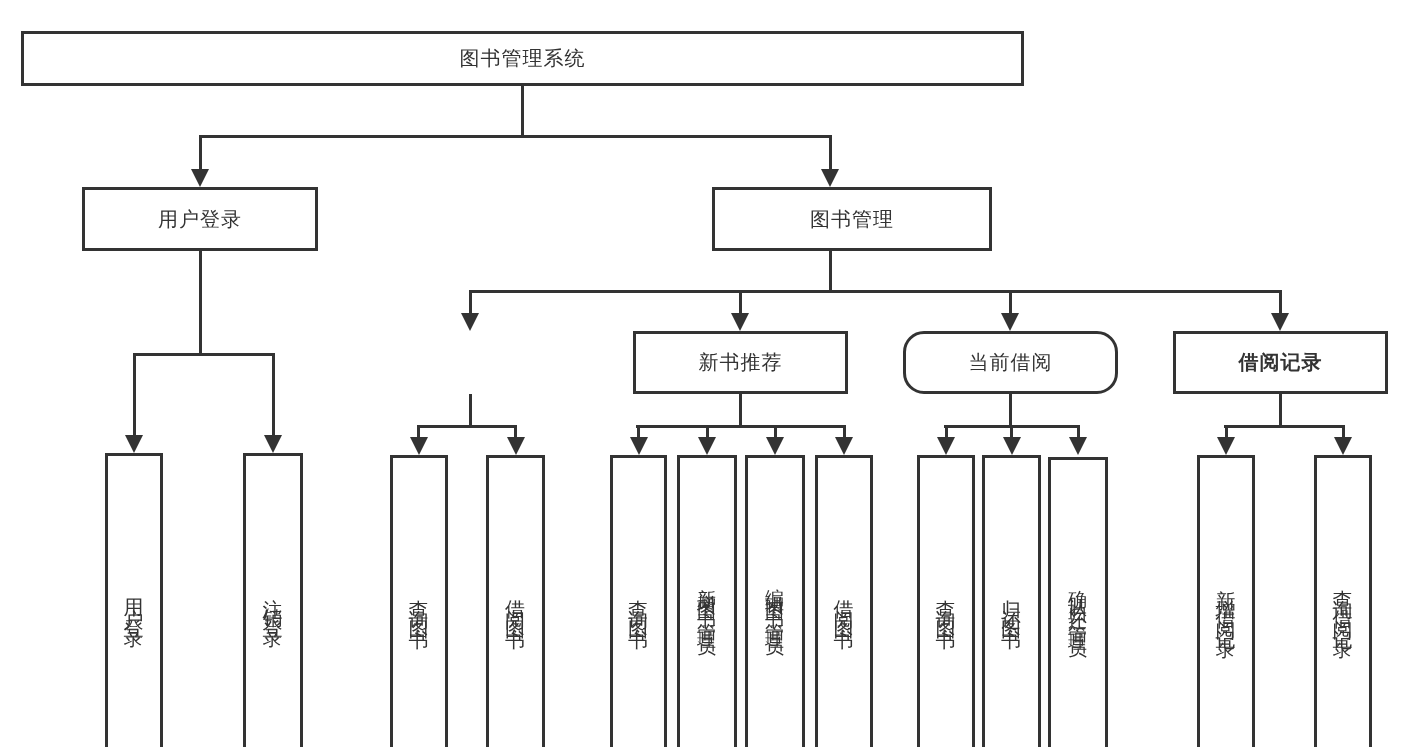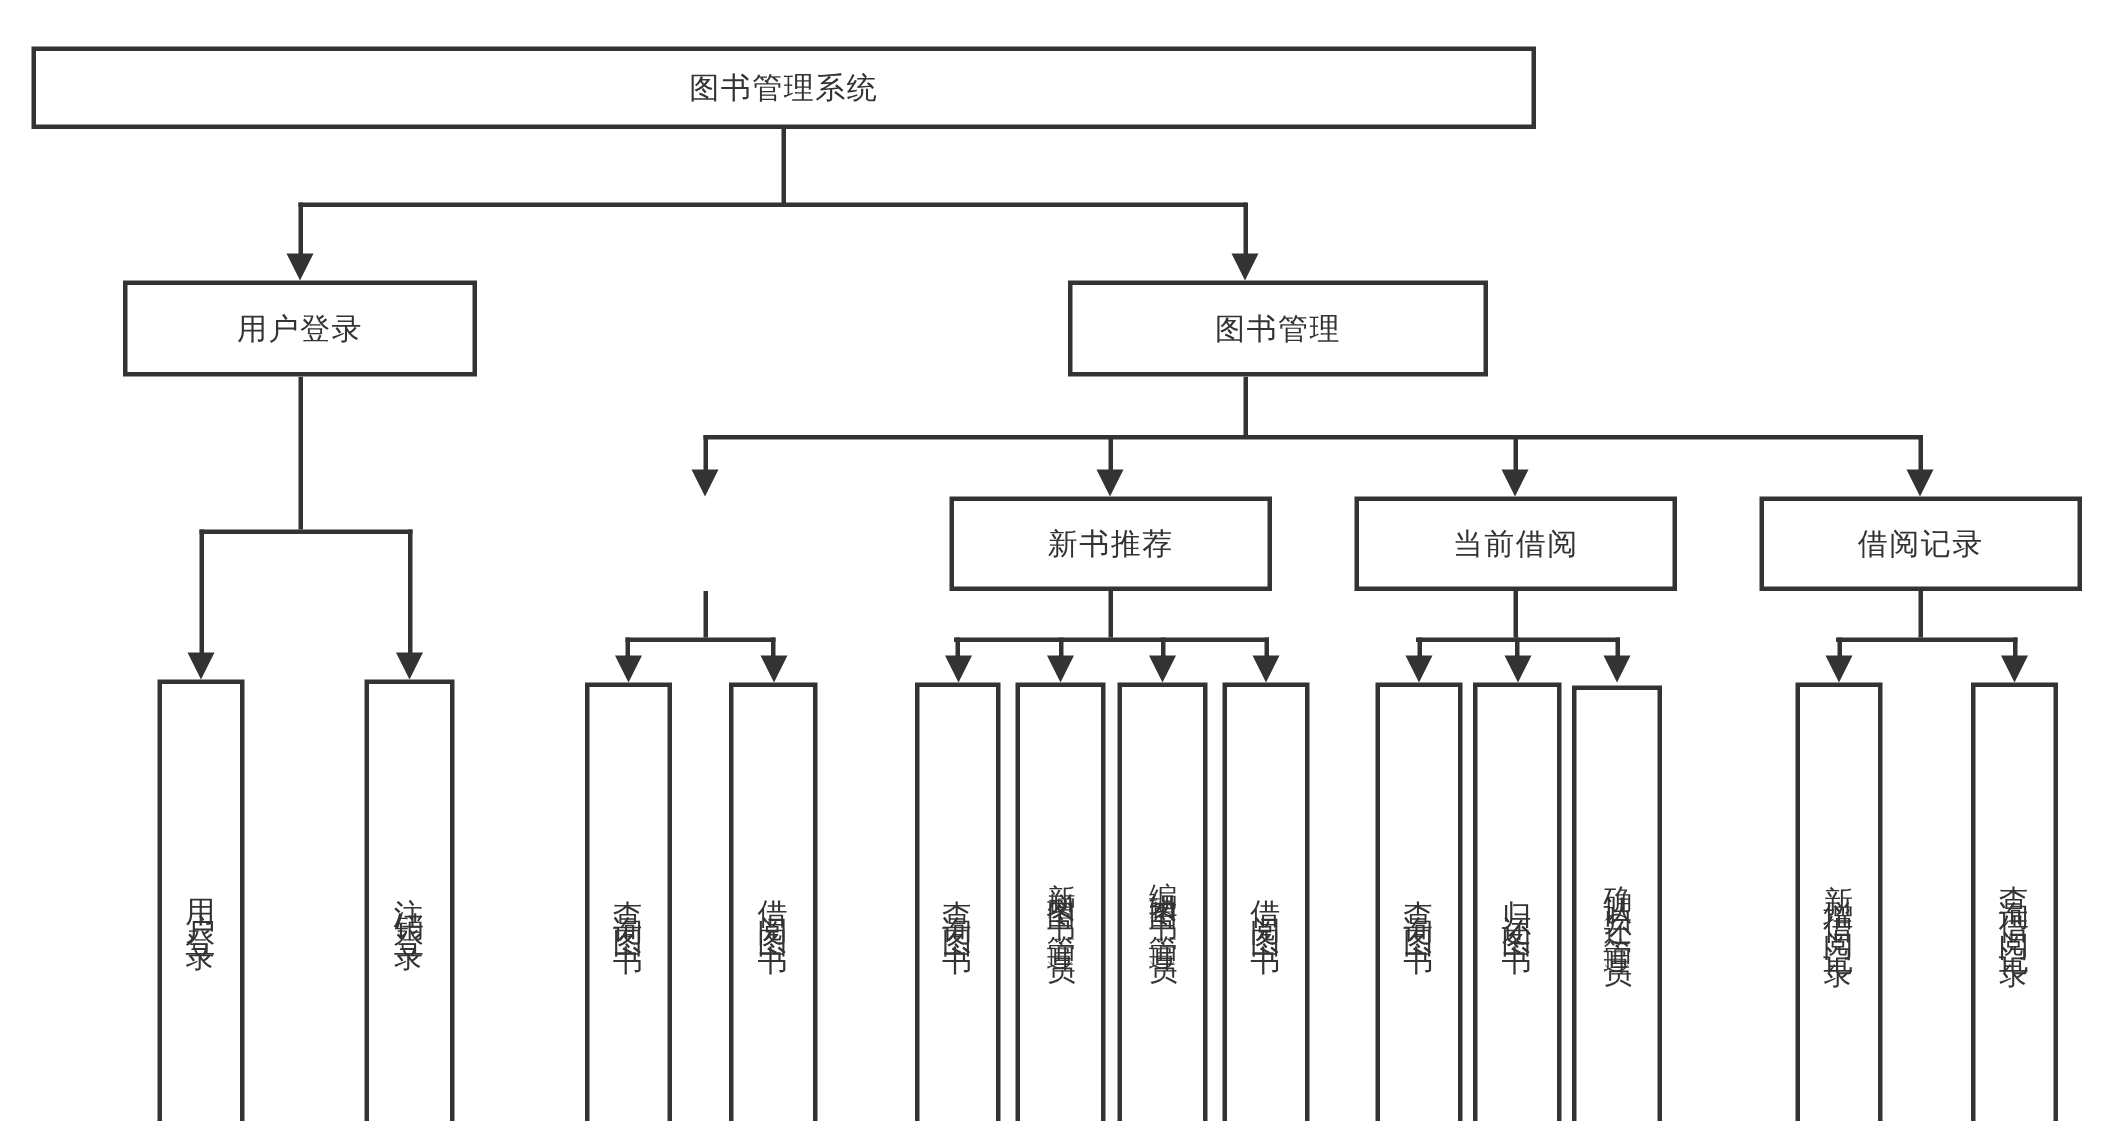--- a/index.html
+++ b/index.html
@@ -97,22 +97,22 @@
   <div class="vline" style="left:469px; top:272px; height:24px;"></div>
   <div class="arrow" style="left:461px; top:295px;"></div>
   <div class="vline" style="left:739px; top:272px; height:24px;"></div>
   <div class="arrow" style="left:731px; top:295px;"></div>
   <div class="vline" style="left:1009px; top:272px; height:24px;"></div>
   <div class="arrow" style="left:1001px; top:295px;"></div>
   <div class="vline" style="left:1279px; top:272px; height:24px;"></div>
   <div class="arrow" style="left:1271px; top:295px;"></div>
 
   <div class="box" style="left:633px; top:313px; width:215px; height:63px;">新书推荐</div>
-  <div class="box" style="left:903px; top:313px; width:215px; height:63px;">当前借阅</div>
-  <div class="box" style="left:1173px; top:313px; width:215px; height:63px;">借阅记录</div>
+  <div class="box" style="left:903px; top:313px; width:215px; height:63px;border-radius:21px;">当前借阅</div>
+  <div class="box" style="left:1173px; top:313px; width:215px; height:63px;font-weight:bold;">借阅记录</div>
 
   <div class="vline" style="left:469px; top:376px; height:31px;"></div>
   <div class="hline" style="left:417px; top:407px; width:100px;"></div>
   <div class="vline" style="left:417px; top:407px; height:14px;"></div>
   <div class="arrow" style="left:410px; top:419px;"></div>
   <div class="vline" style="left:514px; top:407px; height:14px;"></div>
   <div class="arrow" style="left:507px; top:419px;"></div>
 
   <div class="vline" style="left:739px; top:376px; height:31px;"></div>
   <div class="hline" style="left:636px; top:407px; width:210px;"></div>

